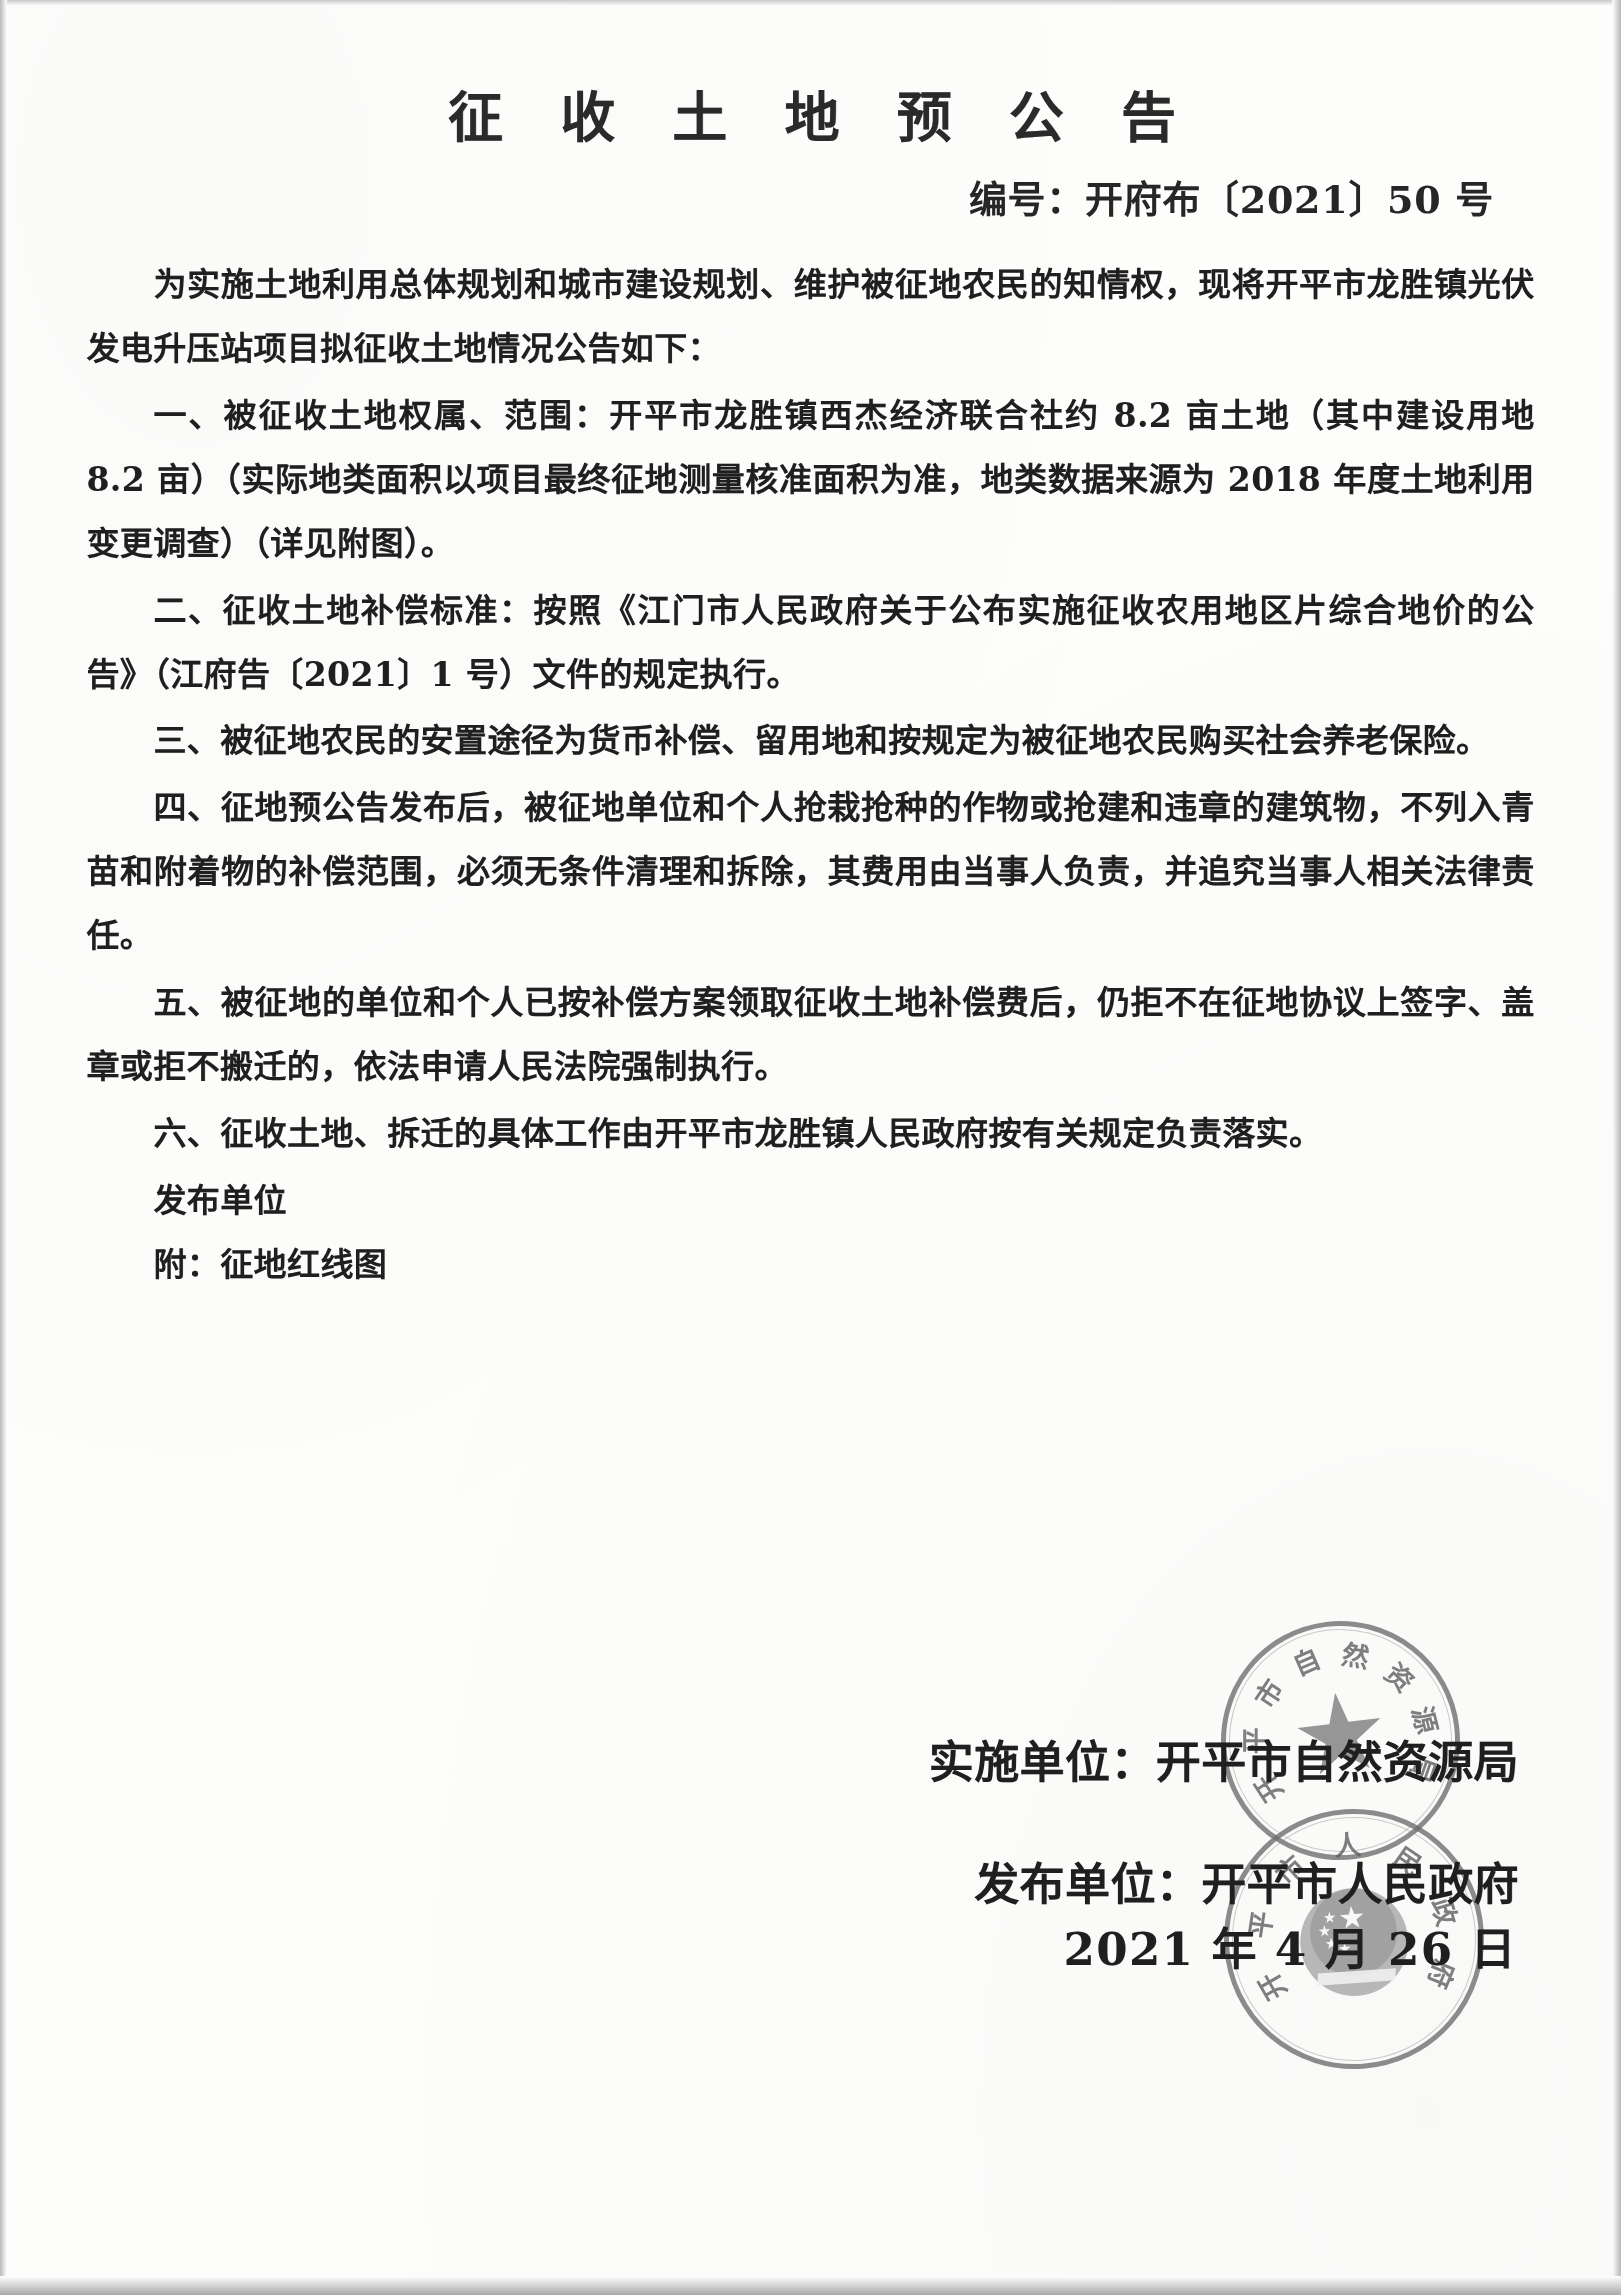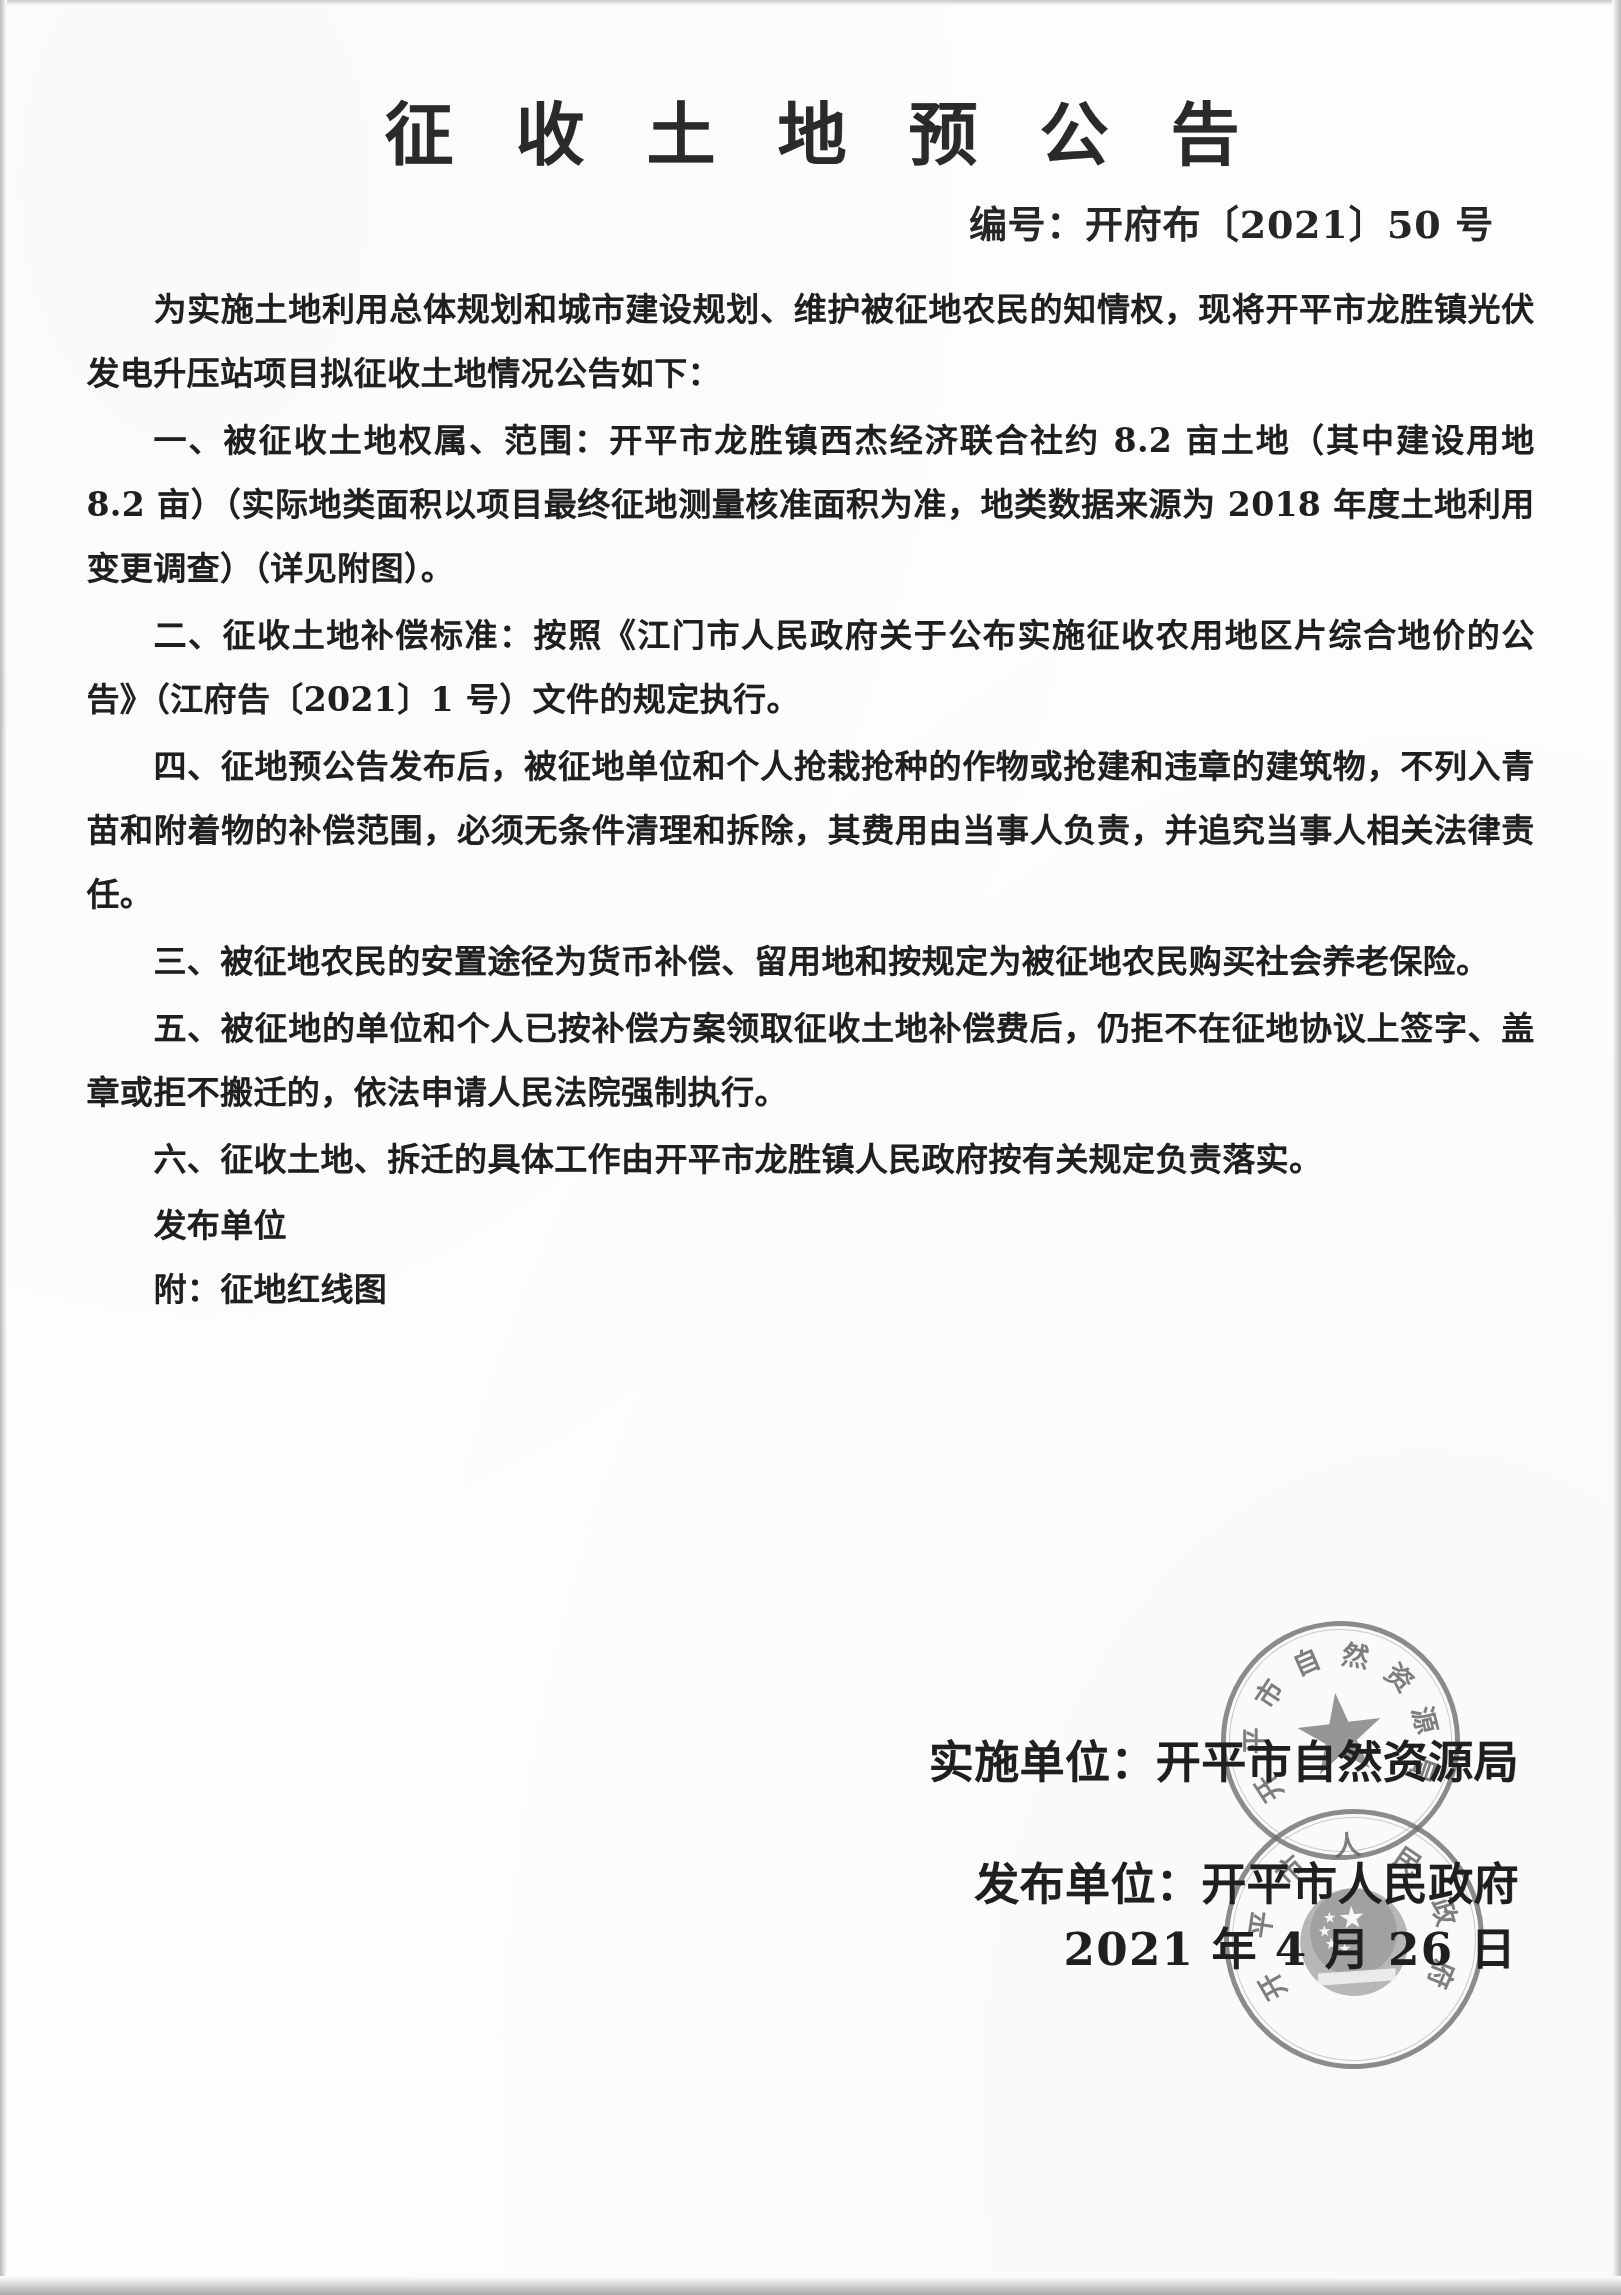--- a/index.html
+++ b/index.html
@@ -44,26 +44,26 @@
   #content {
     position: absolute;
     left: 85px;
     top: 0;
     width: 1454px;
     height: 100%;
   }
 
   
   .doc-title {
-    margin: 12px;
+    margin: 4px;
     padding-top: 80px;
     text-align: center;
     font-family: "DejaVu Serif", "Liberation Serif", serif;
     font-weight: bold;
-    font-size: 69px;
+    font-size: 55px;
     line-height: 1.25;
     letter-spacing: 19px;
     text-indent: 19px;
     color: #2a2a2a;
     text-shadow: 0.4px 0.4px 0 rgba(60,60,60,0.45);
   }
 
   
   .doc-number-row {
     margin-top: 16px;
@@ -236,23 +236,23 @@
     <div class="doc-number-row">编号：开府布〔2021〕50 号</div>
 
     <div class="body-block">
 
       <p class="para">为实施土地利用总体规划和城市建设规划、维护被征地农民的知情权，现将开平市龙胜镇光伏发电升压站项目拟征收土地情况公告如下：</p>
 
       <p class="para">一、被征收土地权属、范围：开平市龙胜镇西杰经济联合社约 8.2 亩土地（其中建设用地 8.2 亩）（实际地类面积以项目最终征地测量核准面积为准，地类数据来源为 2018 年度土地利用变更调查）（详见附图）。</p>
 
       <p class="para">二、征收土地补偿标准：按照《江门市人民政府关于公布实施征收农用地区片综合地价的公告》（江府告〔2021〕1 号）文件的规定执行。</p>
 
+      <p class="para">三、被征地农民的安置途径为货币补偿、留用地和按规定为被征地农民购买社会养老保险。</p>
+
       <p class="para">四、征地预公告发布后，被征地单位和个人抢栽抢种的作物或抢建和违章的建筑物，不列入青苗和附着物的补偿范围，必须无条件清理和拆除，其费用由当事人负责，并追究当事人相关法律责任。</p>
-
-      <p class="para">三、被征地农民的安置途径为货币补偿、留用地和按规定为被征地农民购买社会养老保险。</p>
 
       <p class="para">五、被征地的单位和个人已按补偿方案领取征收土地补偿费后，仍拒不在征地协议上签字、盖章或拒不搬迁的，依法申请人民法院强制执行。</p>
 
       <p class="para">六、征收土地、拆迁的具体工作由开平市龙胜镇人民政府按有关规定负责落实。</p>
 
       <p class="para closing">发布单位</p>
 
       <p class="para closing">附：征地红线图</p>
     </div>
 

